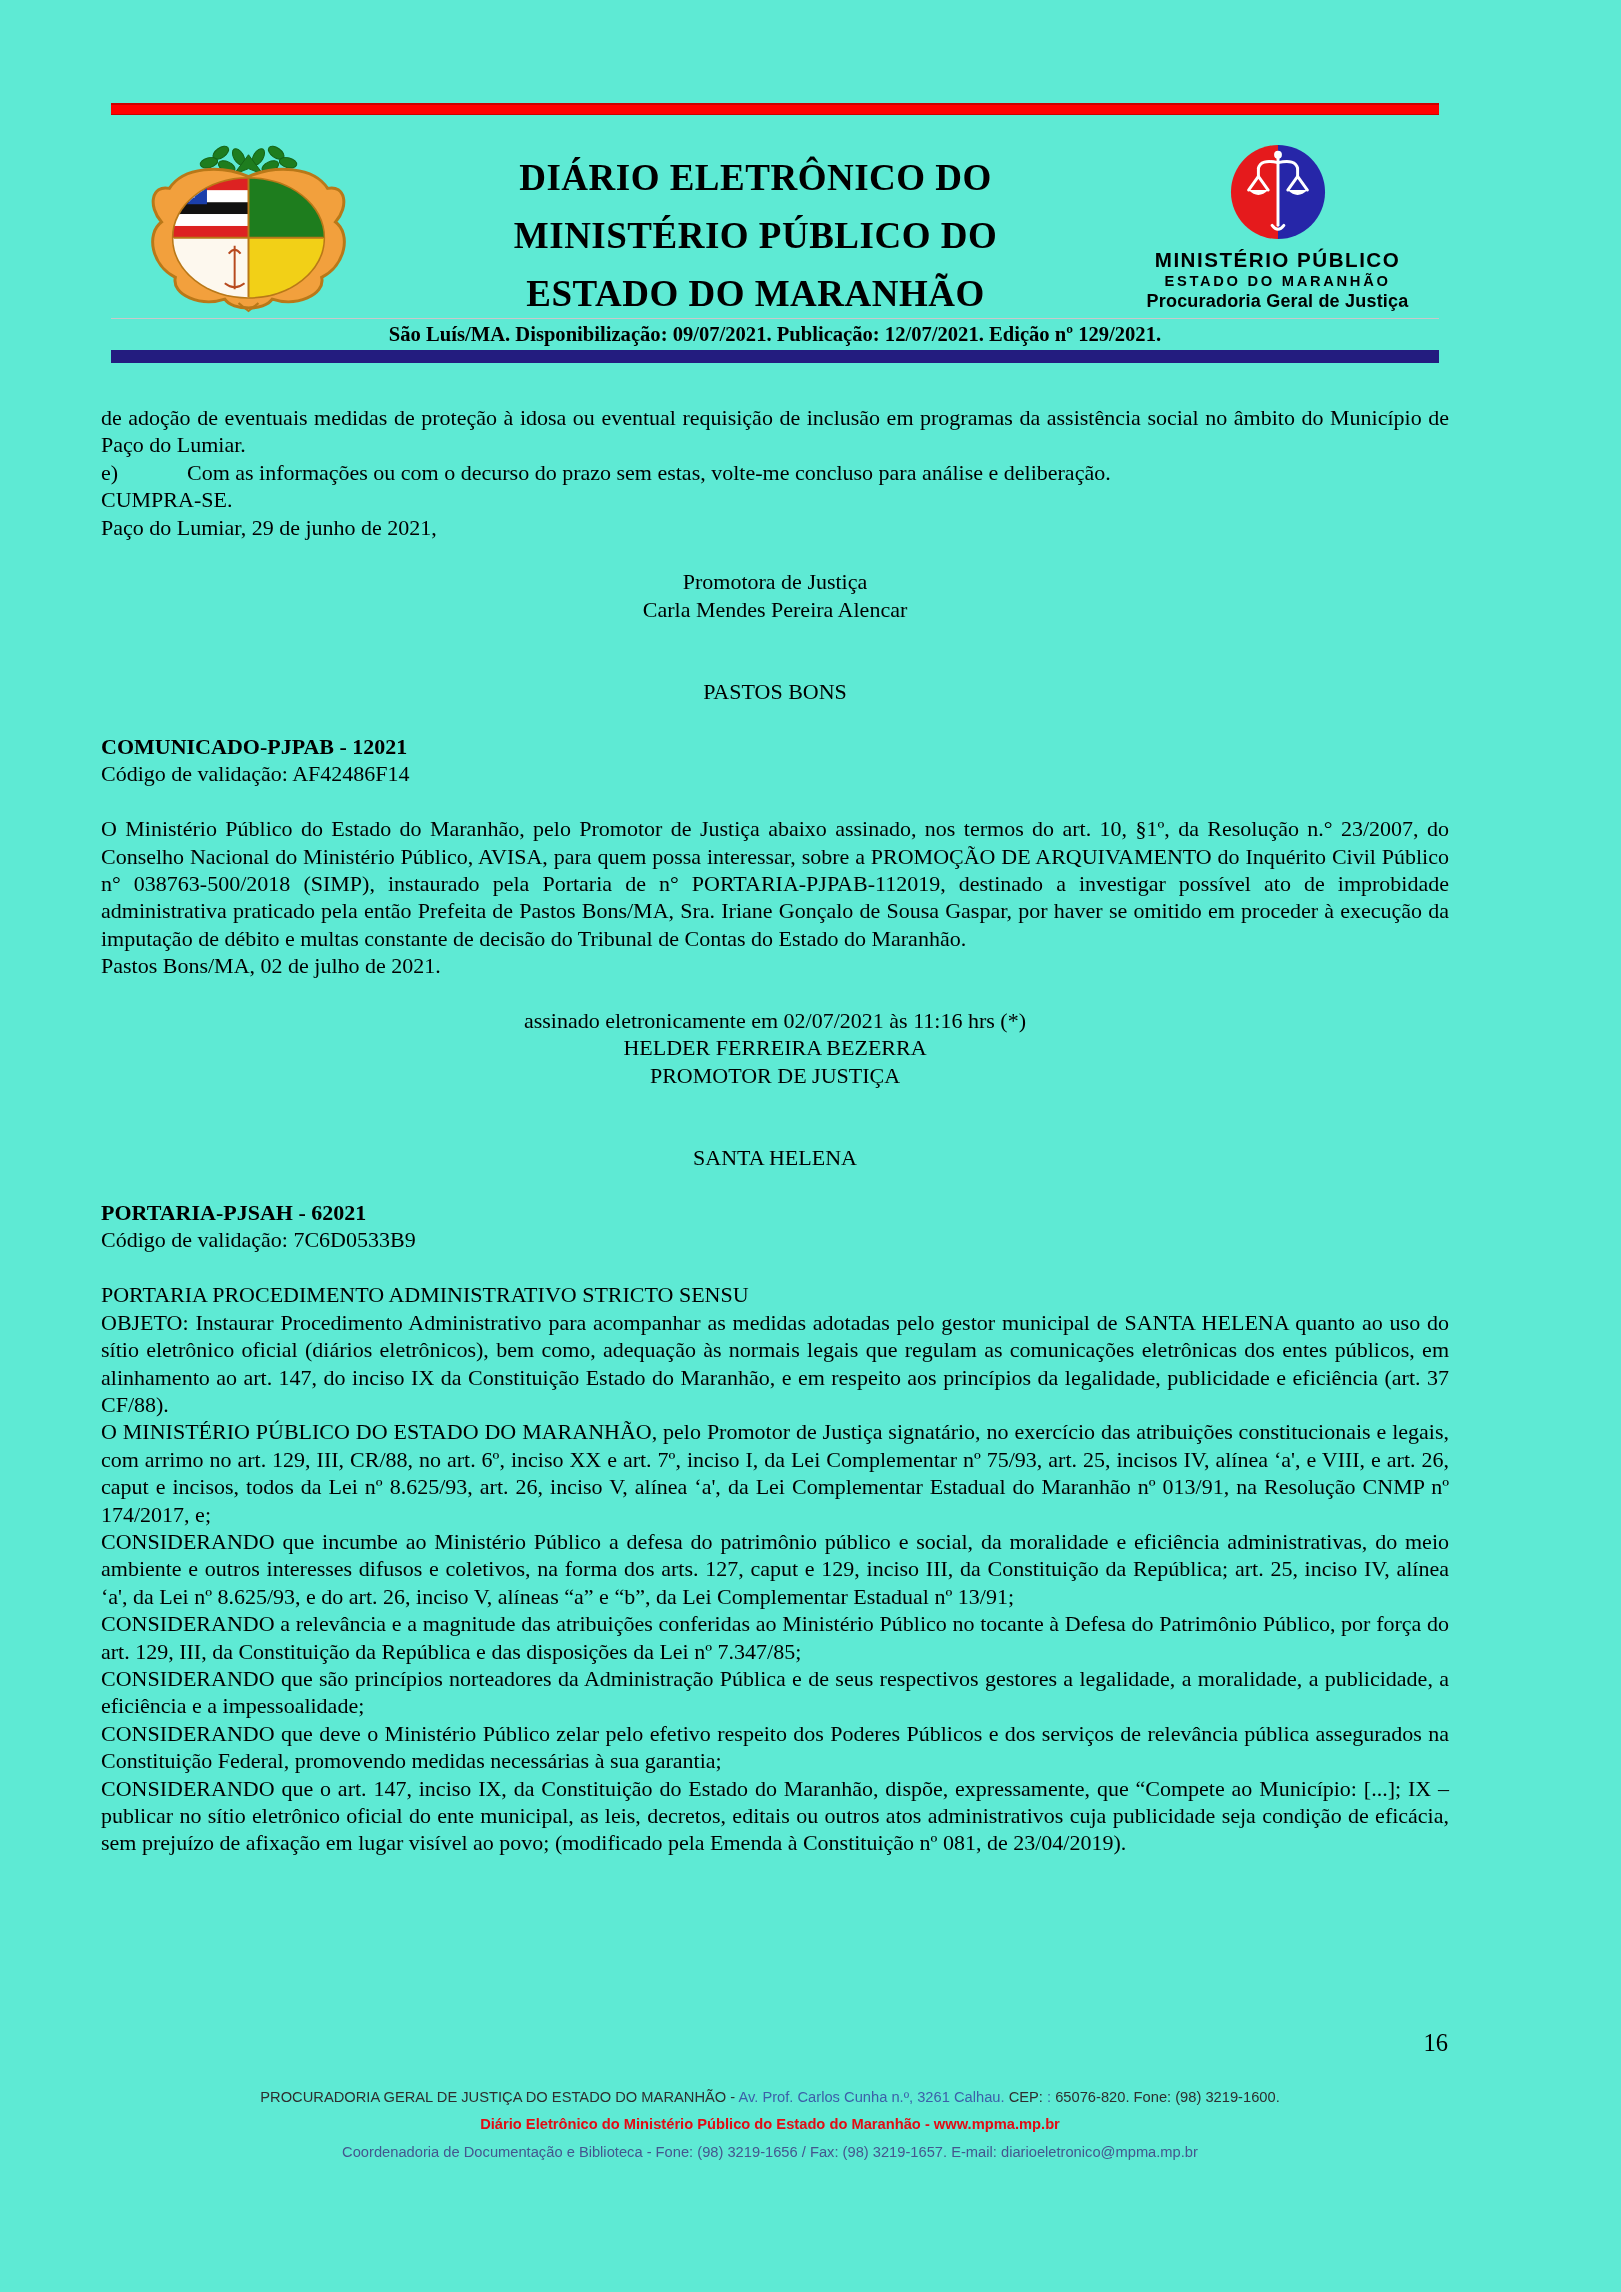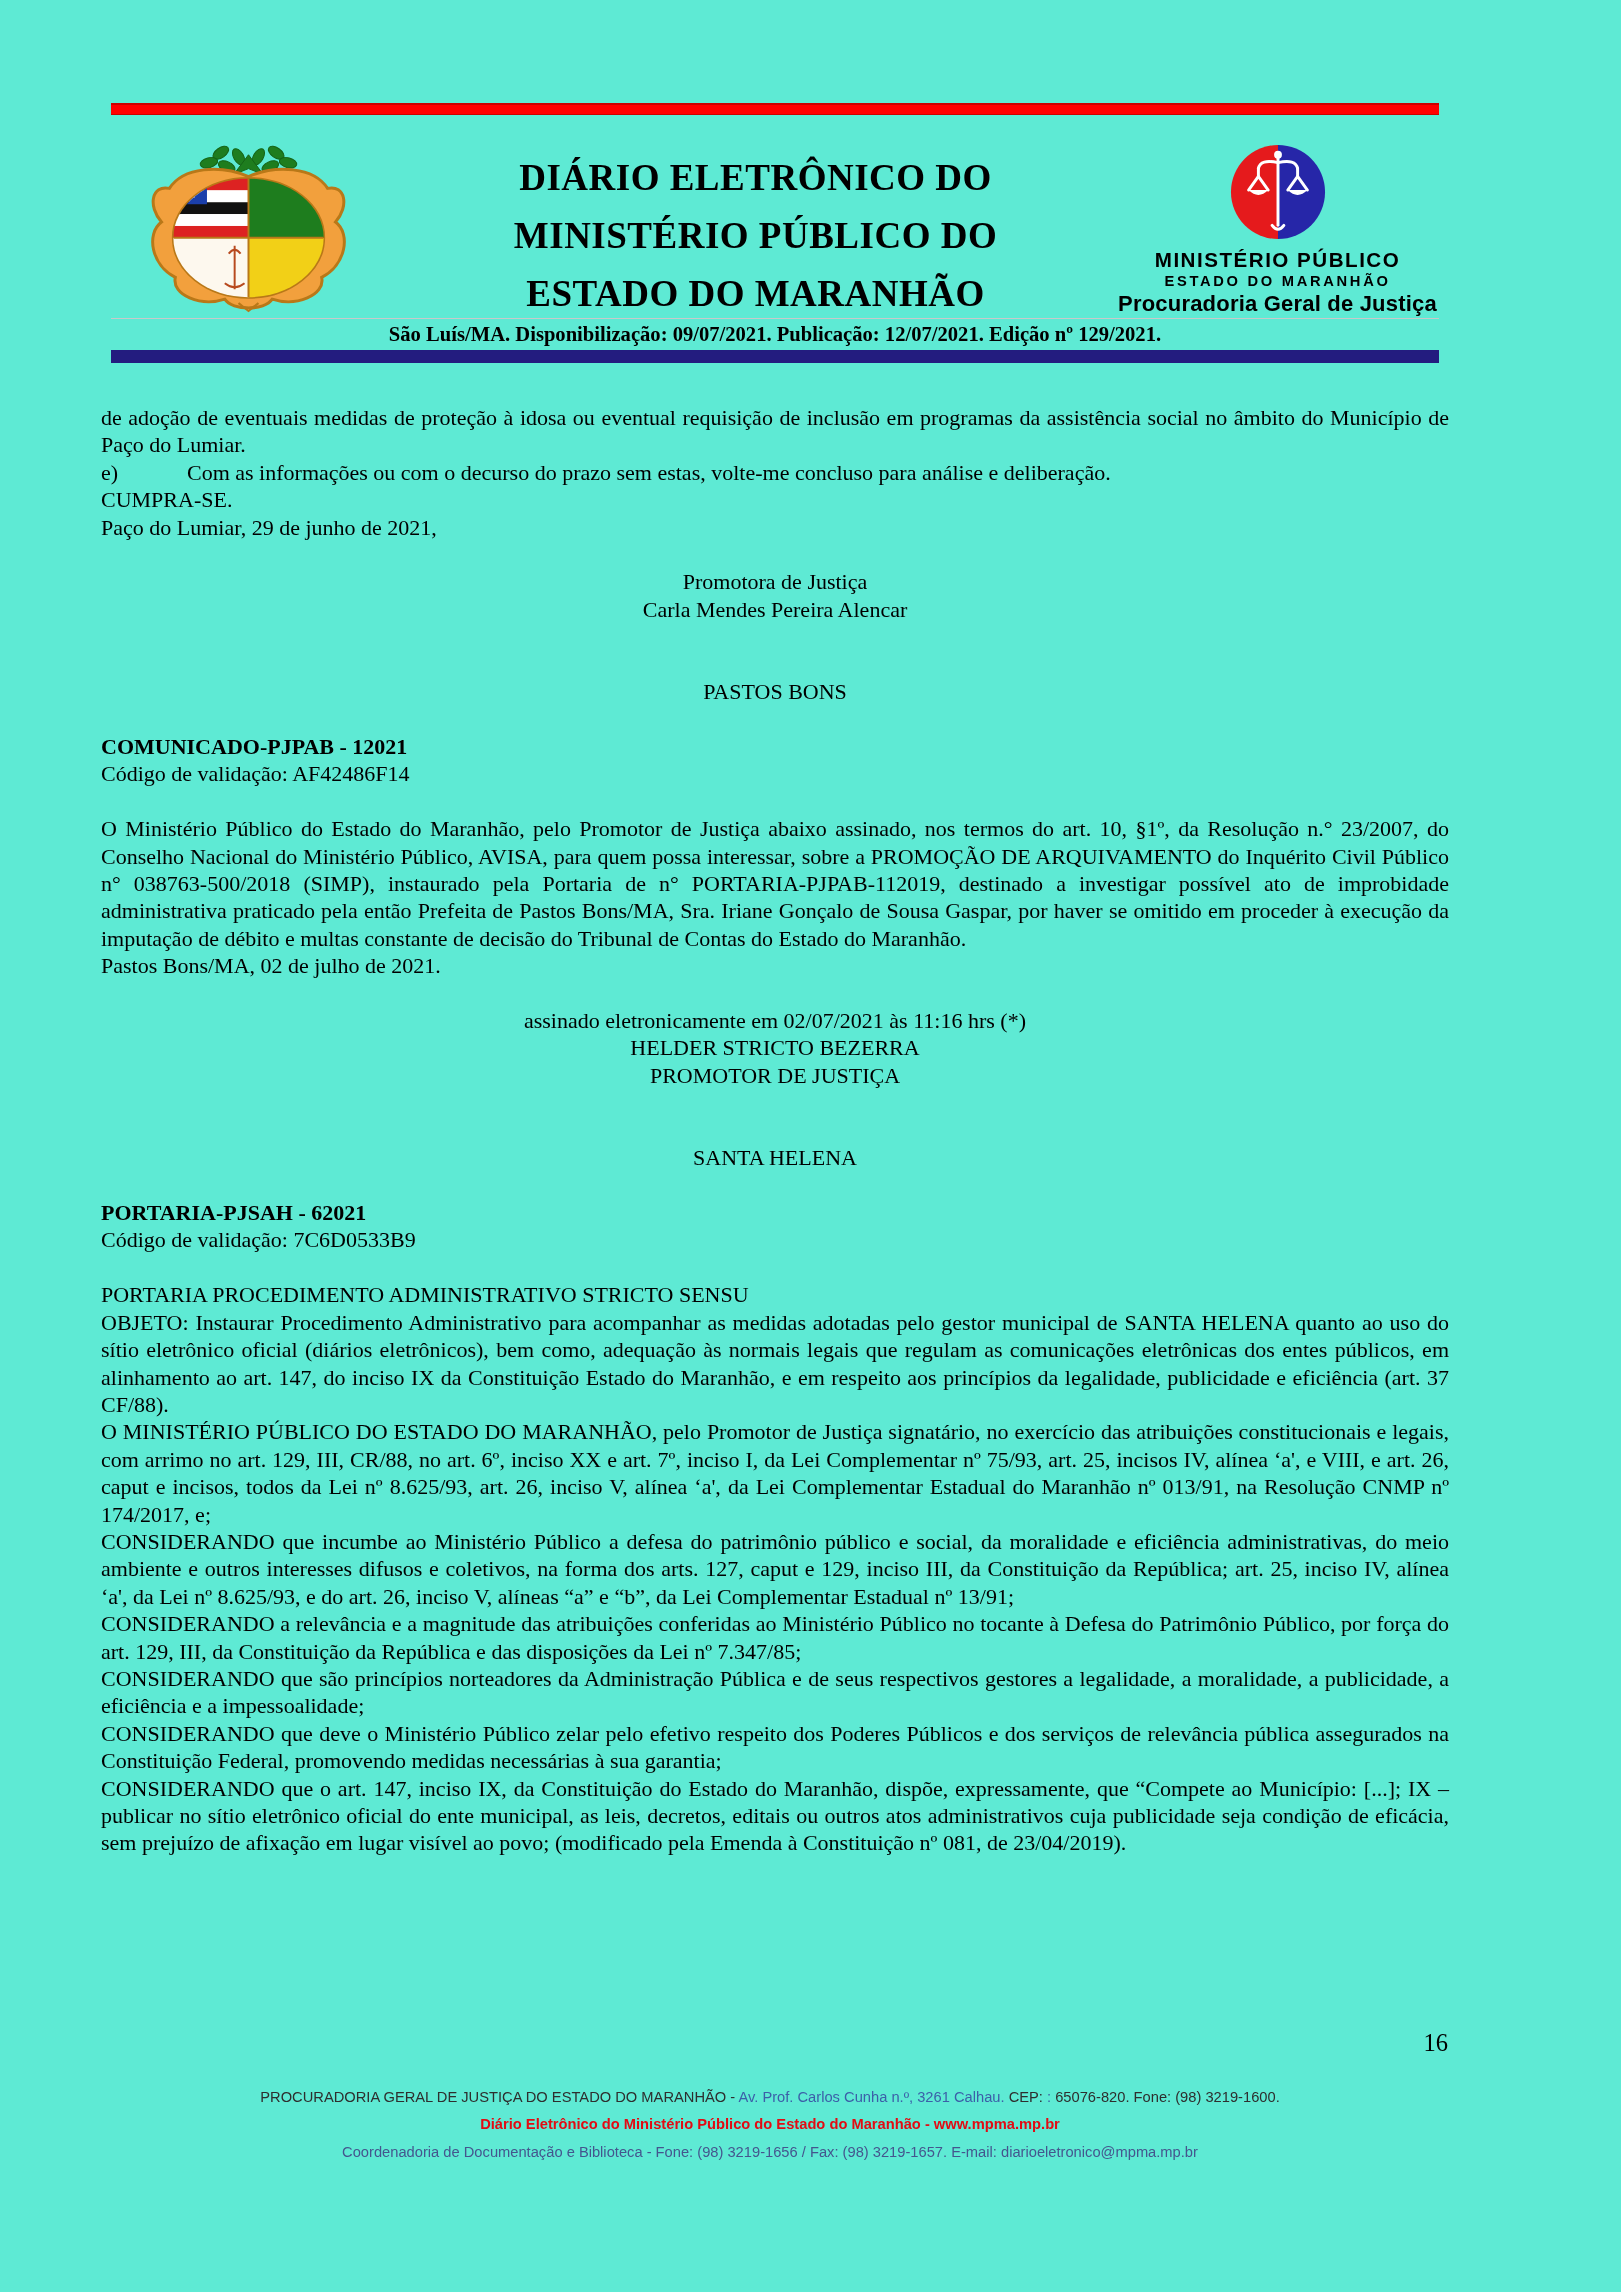--- a/index.html
+++ b/index.html
@@ -16,21 +16,21 @@
   .arms-wrap{width:294px;display:flex;justify-content:center;padding-top:2px;}
   .title-block{flex:1;text-align:center;padding-top:15.7px;font-weight:bold;
                font-size:37px;line-height:58px;letter-spacing:0.5px;}
   .mp-logo-block{width:323px;text-align:center;padding-top:9.8px;}
   .mp-logo-block svg{display:block;margin:0 auto;}
   .mp-cap1{font-family:"Liberation Sans","DejaVu Sans",sans-serif;font-weight:bold;
            font-size:20.6px;letter-spacing:1.5px;margin-top:7px;}
   .mp-cap2{font-family:"Liberation Sans","DejaVu Sans",sans-serif;font-weight:bold;
            font-size:14.7px;letter-spacing:2.7px;margin-top:1px;}
   .mp-cap3{font-family:"Liberation Sans","DejaVu Sans",sans-serif;font-weight:bold;
-           font-size:22px;letter-spacing:0.2px;margin-top:2px;}
+           font-size:18px;letter-spacing:0.2px;margin-top:2px;}
 
   
   .date-bar{position:absolute;left:111px;top:318px;width:1328px;height:31px;
             border-top:1px solid #c9c9c9;border-bottom:7px solid #f97316;
             display:flex;align-items:center;justify-content:center;
             font-weight:bold;font-size:20.6px;}
 
   
   .doc{position:absolute;left:101px;top:404px;width:1348px;
        font-size:22px;line-height:27.4px;}
@@ -162,21 +162,21 @@
 
     <div class="line center">PASTOS BONS</div>
     <div class="sp1"></div>
     <div class="line bold">COMUNICADO-PJPAB - 12021</div>
     <div class="line">Código de validação: AF42486F14</div>
     <div class="sp1"></div>
     <p>O Ministério Público do Estado do Maranhão, pelo Promotor de Justiça abaixo assinado, nos termos do art. 10, §1º, da Resolução n.° 23/2007, do Conselho Nacional do Ministério Público, AVISA, para quem possa interessar, sobre a PROMOÇÃO DE ARQUIVAMENTO do Inquérito Civil Público n° 038763-500/2018 (SIMP), instaurado pela Portaria de n° PORTARIA-PJPAB-112019, destinado a investigar possível ato de improbidade administrativa praticado pela então Prefeita de Pastos Bons/MA, Sra. Iriane Gonçalo de Sousa Gaspar, por haver se omitido em proceder à execução da imputação de débito e multas constante de decisão do Tribunal de Contas do Estado do Maranhão.</p>
     <div class="line">Pastos Bons/MA, 02 de julho de 2021.</div>
     <div class="sp1"></div>
     <div class="line center">assinado eletronicamente em 02/07/2021 às 11:16 hrs (*)</div>
-    <div class="line center">HELDER STRICTO BEZERRA</div>
+    <div class="line center">HELDER FERREIRA BEZERRA</div>
     <div class="line center">PROMOTOR DE JUSTIÇA</div>
 
     <div class="sp2"></div>
 
     <div class="line center">SANTA HELENA</div>
     <div class="sp1"></div>
     <div class="line bold">PORTARIA-PJSAH - 62021</div>
     <div class="line">Código de validação: 7C6D0533B9</div>
     <div class="sp1"></div>
     <div class="line">PORTARIA PROCEDIMENTO ADMINISTRATIVO STRICTO SENSU</div>

